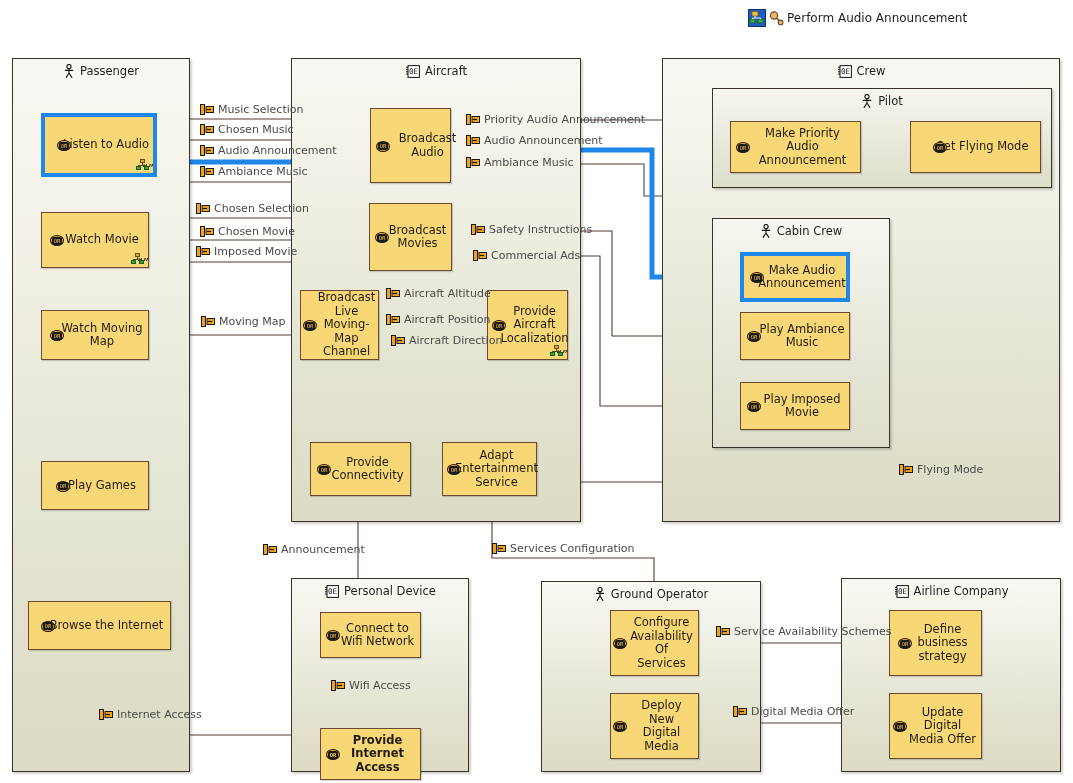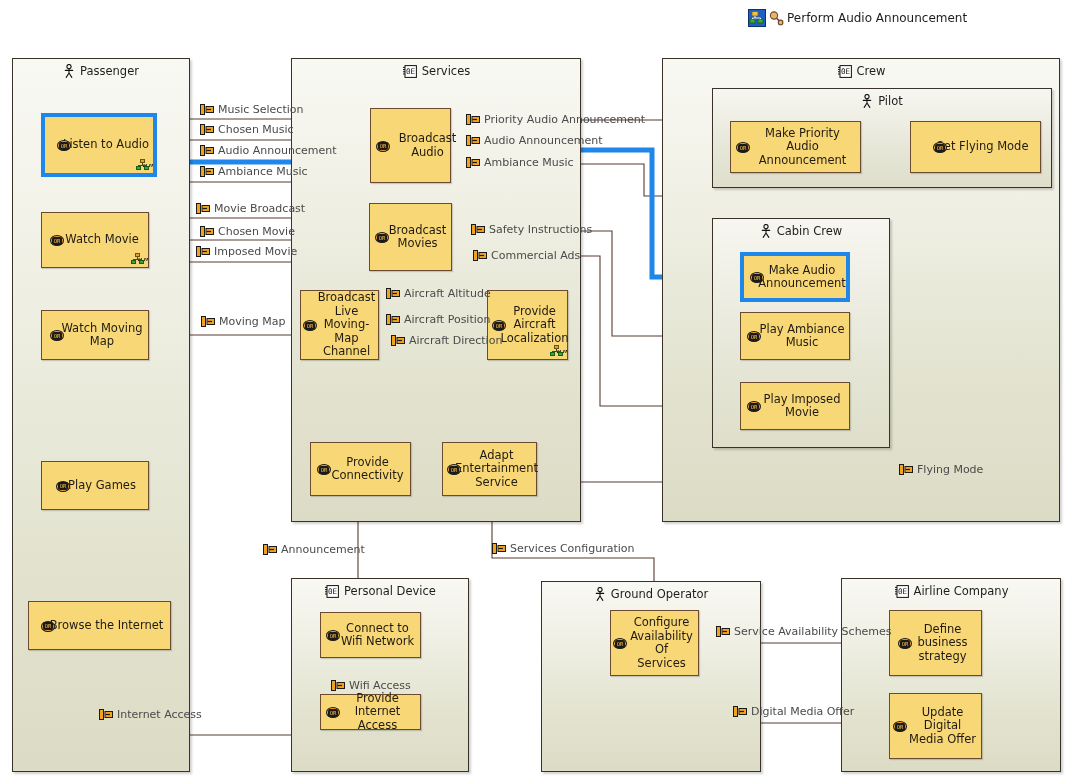--- a/index.html
+++ b/index.html
@@ -144,21 +144,21 @@
     </div>
   </div>
 
   <div class="container" style="left:291px;top:58px;width:290px;height:464px;">
     <div class="chead">
       <svg class="entity-ico" viewBox="0 0 15 13">
         <rect x="3" y="0.6" width="11.4" height="11.8" fill="#fff" stroke="#111" stroke-width="1"></rect>
         <path d="M1 2.4 L3 2.4 M1 4.6 L3 4.6 M1 6.8 L3 6.8 M1 9 L3 9" stroke="#111" stroke-width="1"></path>
         <text x="8.5" y="9.4" font-size="7.6" font-family="DejaVu Sans Mono, monospace" text-anchor="middle" fill="#111">0E</text>
       </svg>
-      <span>Services</span>
+      <span>Aircraft</span>
     </div>
   </div>
 
   <div class="container" style="left:662px;top:58px;width:398px;height:464px;">
     <div class="chead">
       <svg class="entity-ico" viewBox="0 0 15 13">
         <rect x="3" y="0.6" width="11.4" height="11.8" fill="#fff" stroke="#111" stroke-width="1"></rect>
         <path d="M1 2.4 L3 2.4 M1 4.6 L3 4.6 M1 6.8 L3 6.8 M1 9 L3 9" stroke="#111" stroke-width="1"></path>
         <text x="8.5" y="9.4" font-size="7.6" font-family="DejaVu Sans Mono, monospace" text-anchor="middle" fill="#111">0E</text>
       </svg>
@@ -368,36 +368,43 @@
   </div>
 
   <div class="cap" style="left:320px;top:612px;width:101px;height:46px;">
     <span class="orb" style="left:5px;top:50%;margin-top:-5px;">
         <b></b>
         <i>OR</i>
       </span>
     <span class="txt">Connect to Wifi Network</span>
   </div>
 
-  <div class="cap" style="left:320px;top:694px;width:101px;height:36px;">
+  <div class="cap" style="left:320px;top:728px;width:101px;height:52px;font-weight:bold;">
     <span class="orb" style="left:5px;top:50%;margin-top:-5px;">
         <b></b>
         <i>OR</i>
       </span>
     <span class="txt">Provide Internet Access</span>
   </div>
 
   <div class="cap" style="left:610px;top:610px;width:89px;height:66px;">
     <span class="orb" style="left:2px;top:50%;margin-top:-5px;">
         <b></b>
         <i>OR</i>
       </span>
     <span class="txt">Configure Availability Of Services</span>
   </div>
 
+  <div class="cap" style="left:610px;top:693px;width:89px;height:66px;">
+    <span class="orb" style="left:2px;top:50%;margin-top:-5px;">
+        <b></b>
+        <i>OR</i>
+      </span>
+    <span class="txt">Deploy New Digital Media</span>
+  </div>
 
   <div class="cap" style="left:889px;top:610px;width:93px;height:66px;">
     <span class="orb" style="left:8px;top:50%;margin-top:-5px;">
         <b></b>
         <i>OR</i>
       </span>
     <span class="txt">Define business strategy</span>
   </div>
 
   <div class="cap" style="left:889px;top:693px;width:93px;height:66px;">
@@ -440,21 +447,21 @@
     </svg>
     <span>Ambiance Music</span>
   </div>
 
   <div class="elab" style="left:196px;top:202px;">
     <svg class="ifc" width="14" height="11" viewBox="0 0 14 11">
       <rect x="0.5" y="0.5" width="4" height="10" fill="#f2a31e" stroke="#1a1a1a"></rect>
       <rect x="6" y="2.5" width="7.5" height="6" fill="#f2a31e" stroke="#1a1a1a"></rect>
       <path d="M6.5 5.5 L11 5.5" stroke="#1a1a1a" stroke-width="1.2"></path>
     </svg>
-    <span>Movie Broadcast</span>
+    <span>Chosen Selection</span>
   </div>
   <div class="elab" style="left:200px;top:225px;">
     <svg class="ifc" width="14" height="11" viewBox="0 0 14 11">
       <rect x="0.5" y="0.5" width="4" height="10" fill="#f2a31e" stroke="#1a1a1a"></rect>
       <rect x="6" y="2.5" width="7.5" height="6" fill="#f2a31e" stroke="#1a1a1a"></rect>
       <path d="M6.5 5.5 L11 5.5" stroke="#1a1a1a" stroke-width="1.2"></path>
     </svg>
     <span>Chosen Movie</span>
   </div>
   <div class="elab" style="left:196px;top:245px;">

